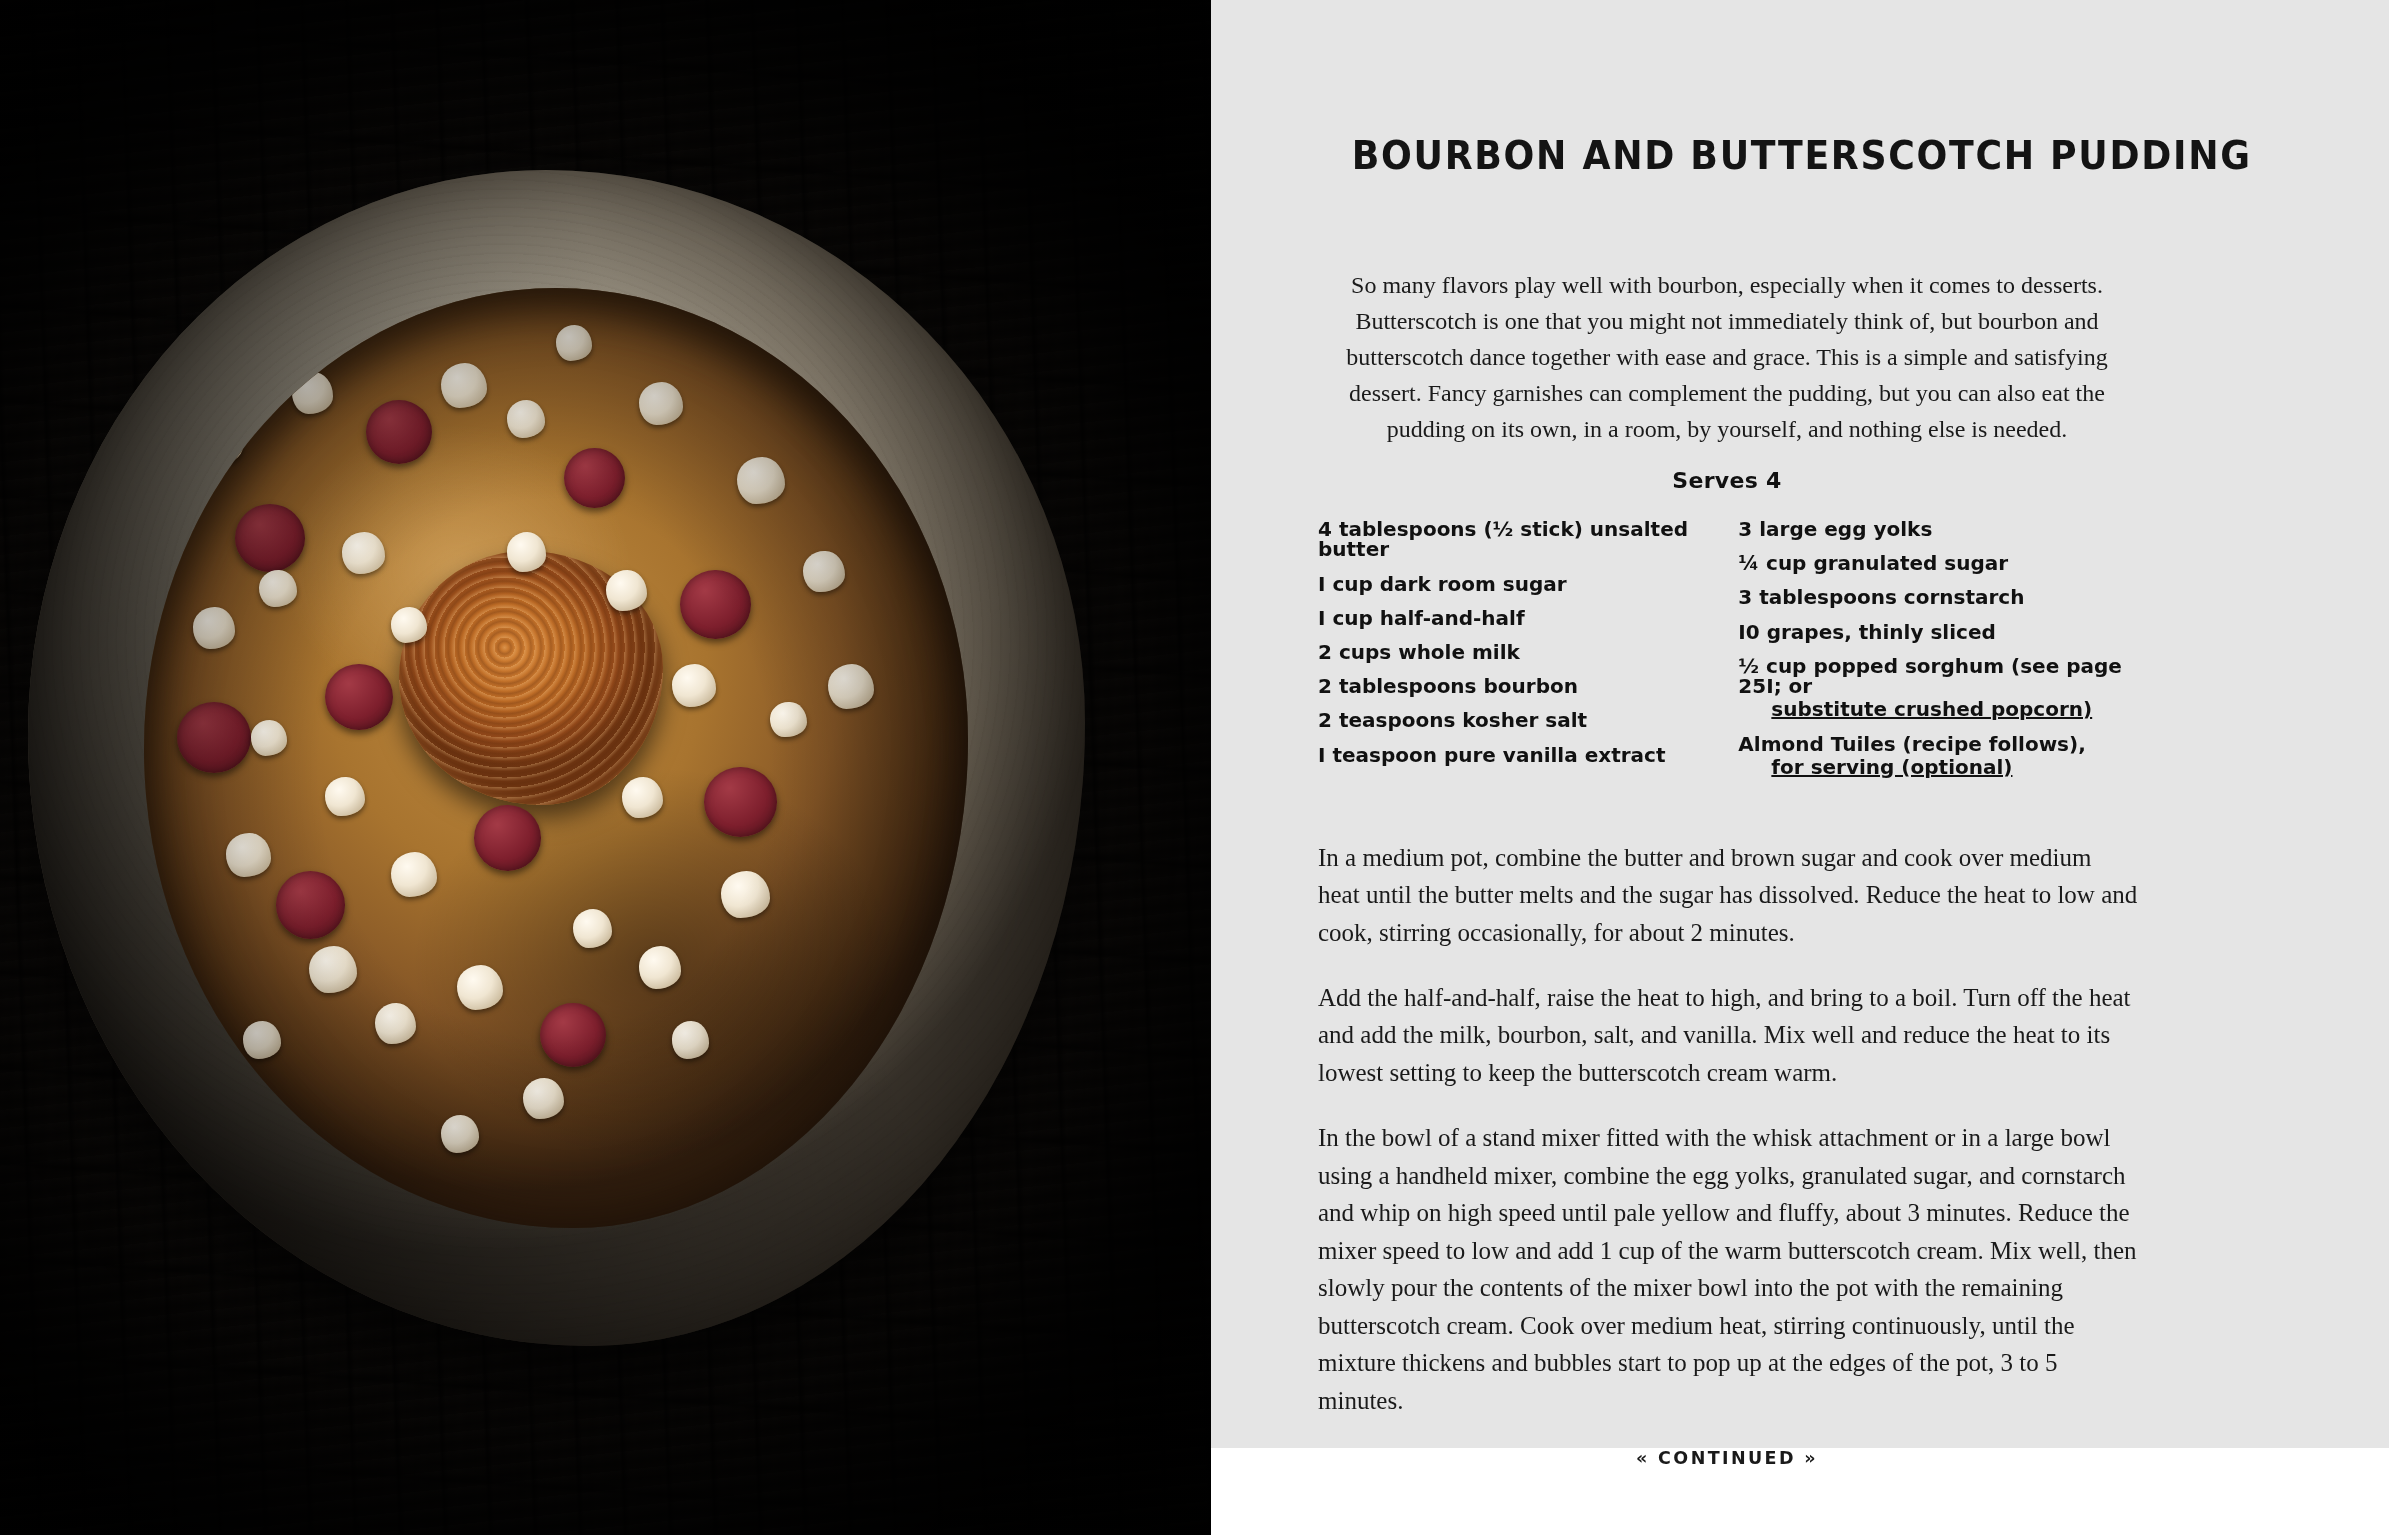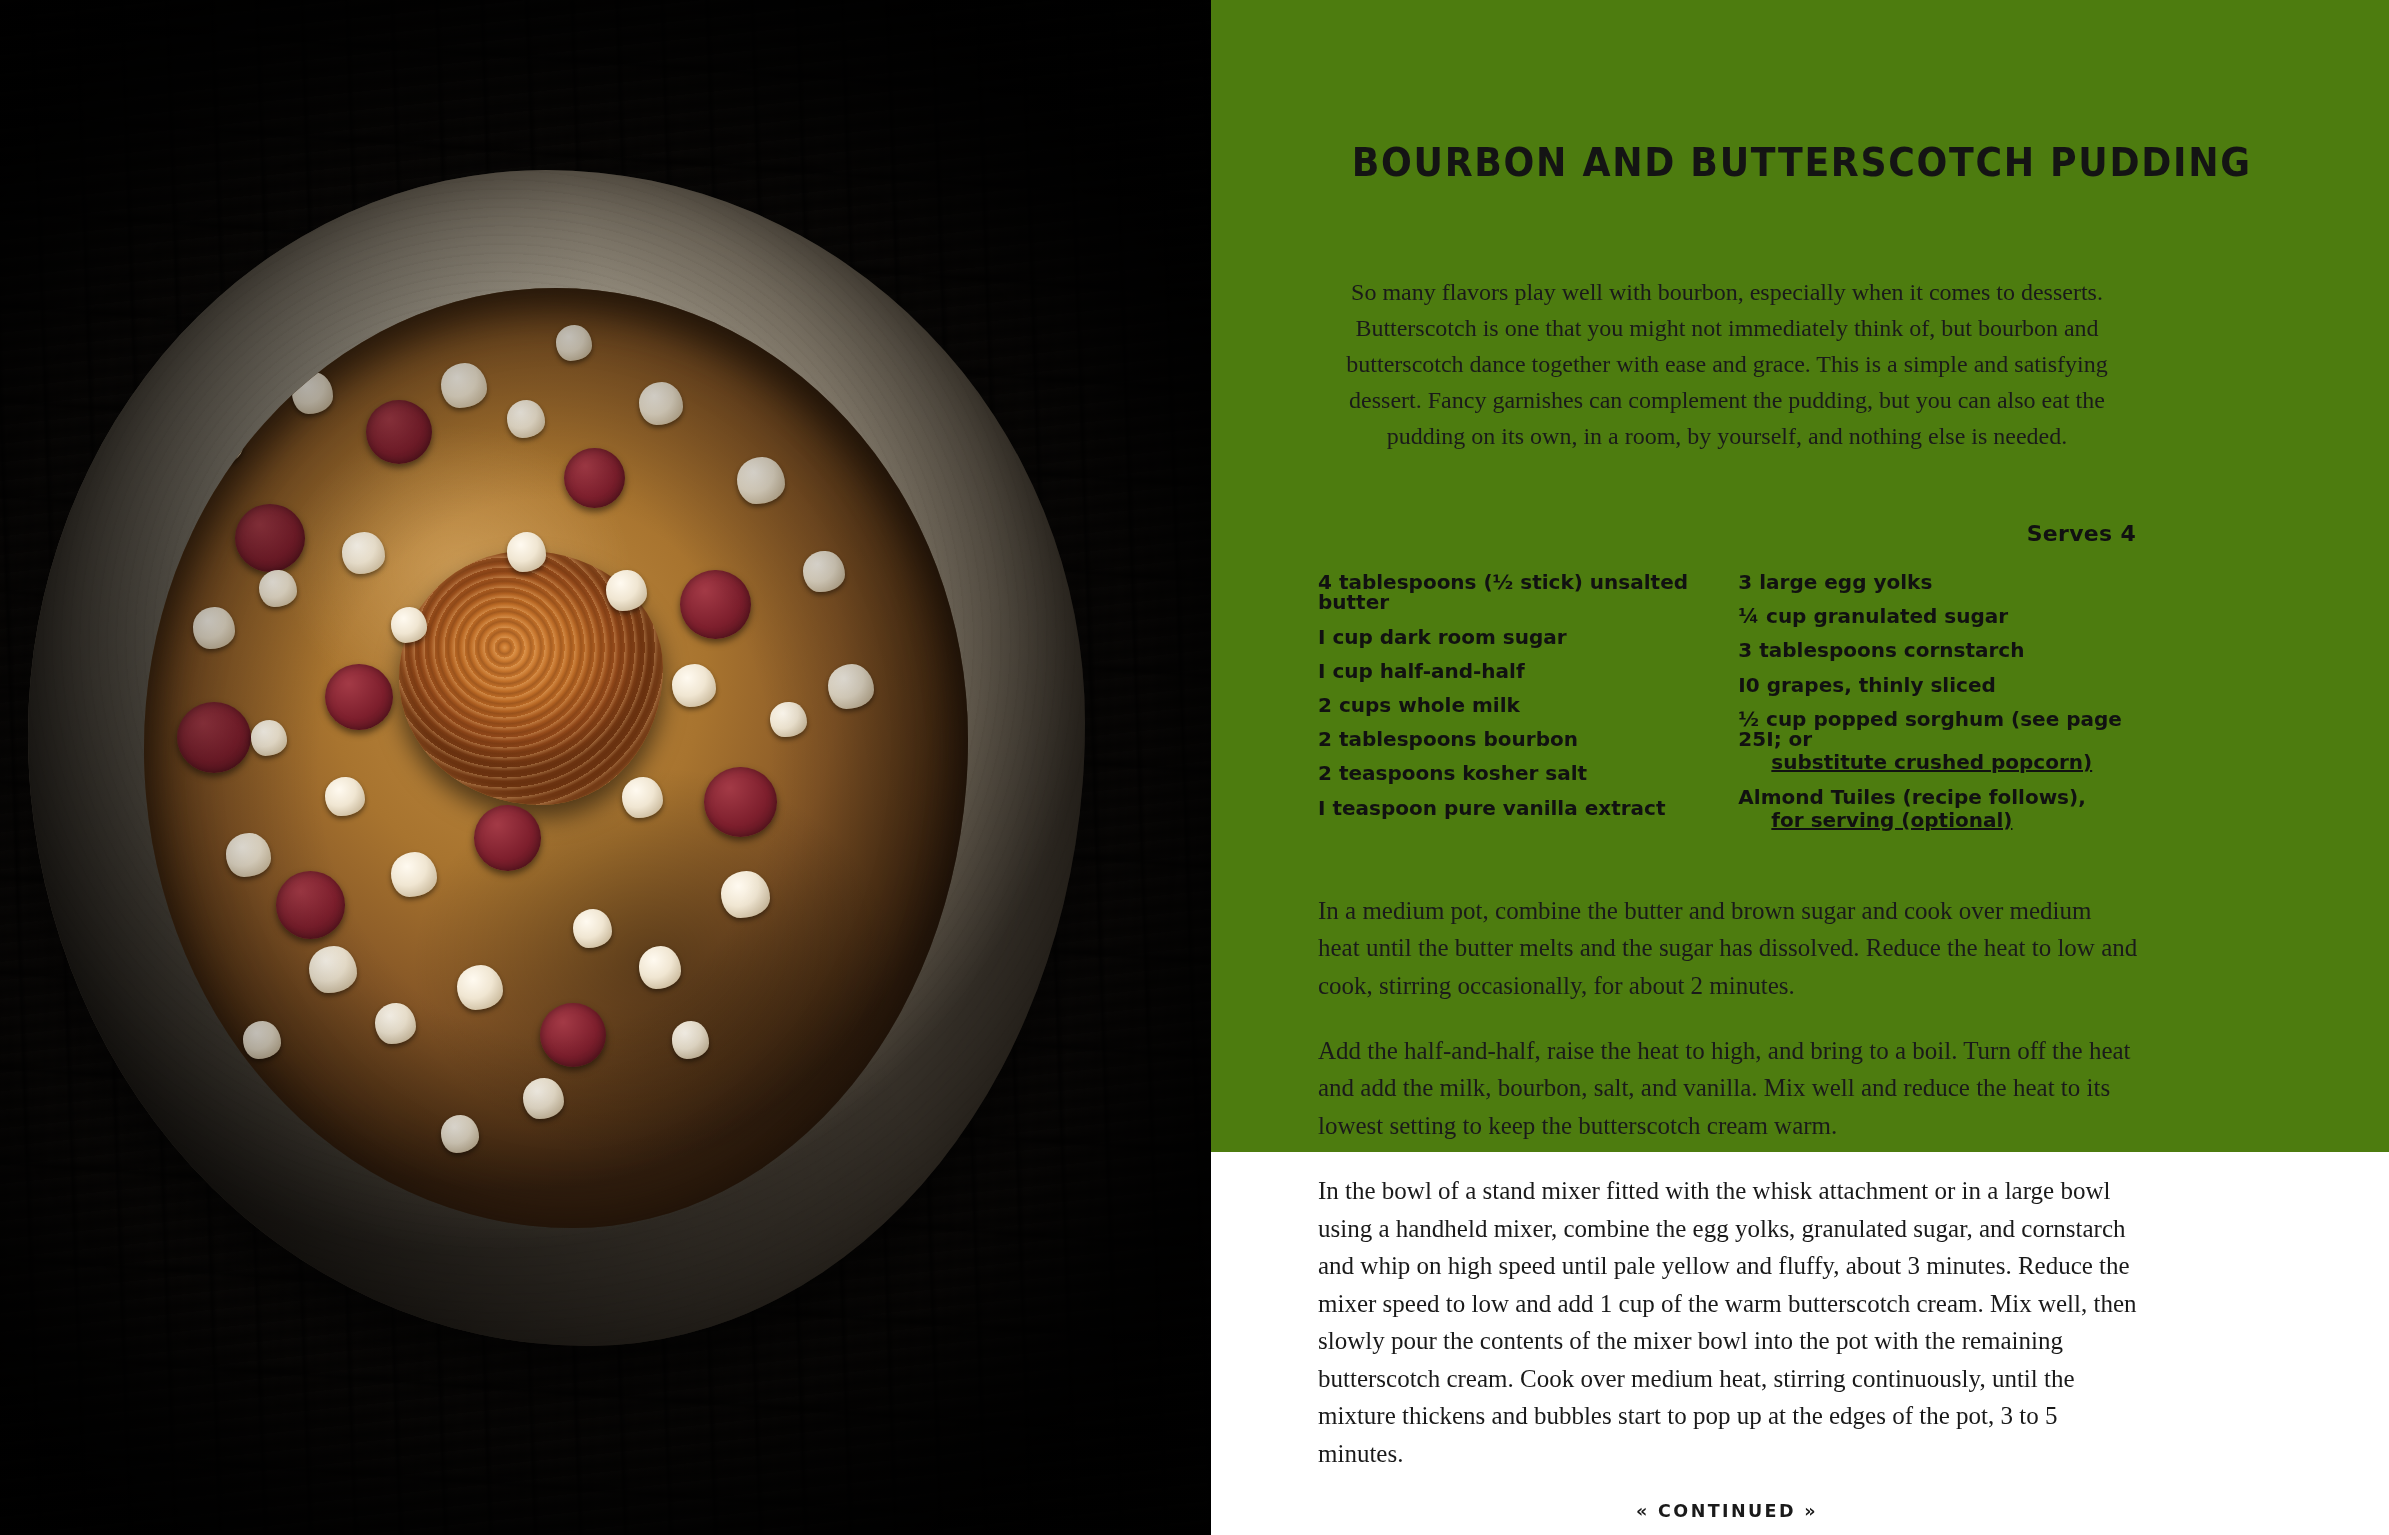--- a/index.html
+++ b/index.html
@@ -136,24 +136,24 @@
   .gr {
     background: radial-gradient(circle at 35% 30%, #a33a46 0%, #7e1f2d 55%, #4c1019 100%);
     box-shadow: 0 3.7px 7.4px rgba(0,0,0,0.5), inset 0 0 9.2px rgba(0,0,0,0.35);
     border-radius: 50%;
   }
 
   
   .text-page {
     position: relative;
     width: 1178px;
-    height: 1152px;
-    background: #4d7c0f;
+    height: 1448px;
+    background: #e5e5e5;
     box-sizing: border-box;
-    padding: 11px 107px;
+    padding: 4px 107px;
   }
   .recipe-title {
     margin: 0;
     padding-top: 129px;
     font-family: "DejaVu Sans", sans-serif;
     font-weight: bold;
     font-size: 39px;
     letter-spacing: 1.8px;
     color: #141414;
     text-align: center;
@@ -162,22 +162,22 @@
   }
   .intro {
     margin: 89px 0 0 0;
     width: 818px;
     font-size: 24px;
     line-height: 1.50;
     color: #1a1a1a;
     text-align: center;
   }
   .serves {
-    margin: 67px 0 0 0;
-    text-align: right;
+    margin: 21px 0 0 0;
+    text-align: center;
     font-family: "DejaVu Sans", sans-serif;
     font-weight: bold;
     font-size: 22px;
     letter-spacing: 0.3px;
     color: #111;
     width: 818px;
   }
   .ingredients {
     margin: 26px 0 0 0;
     width: 818px;

